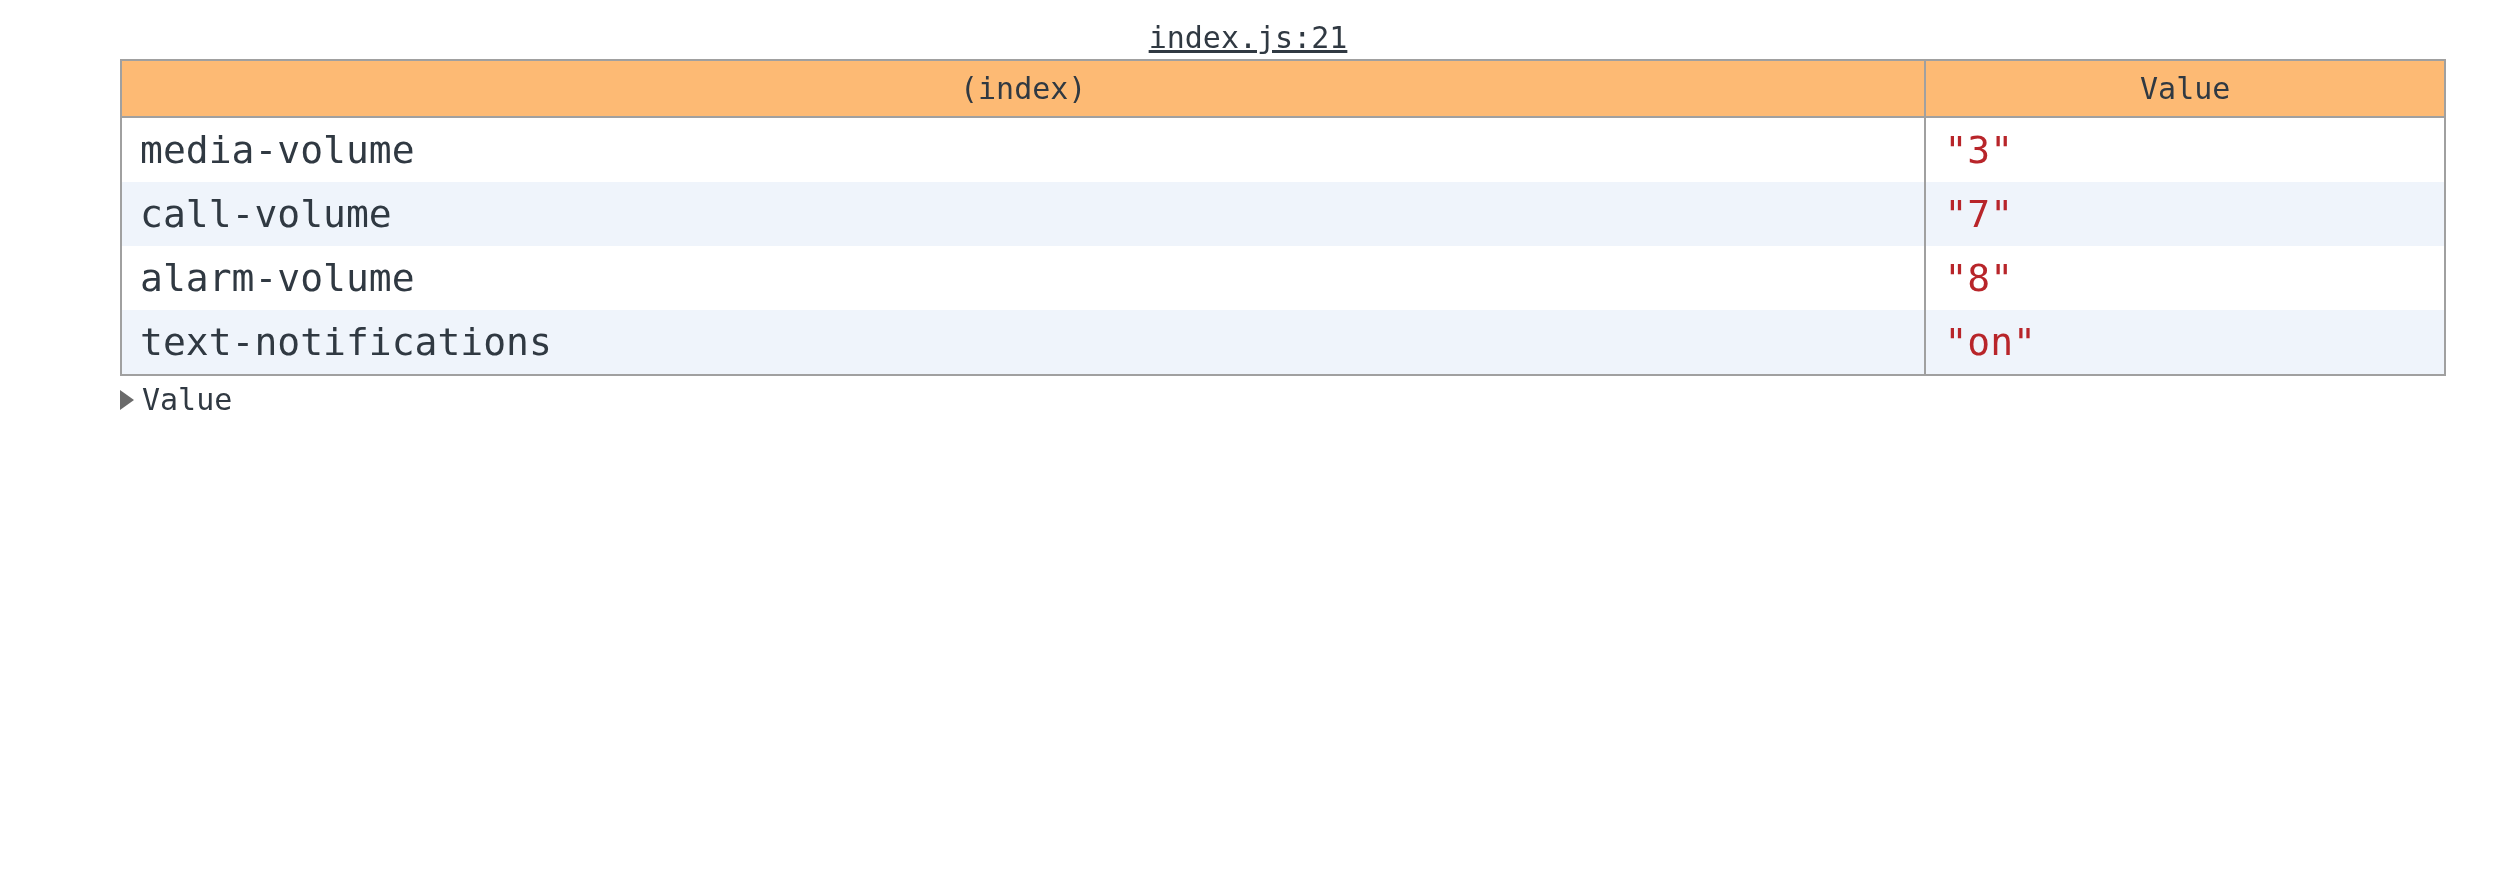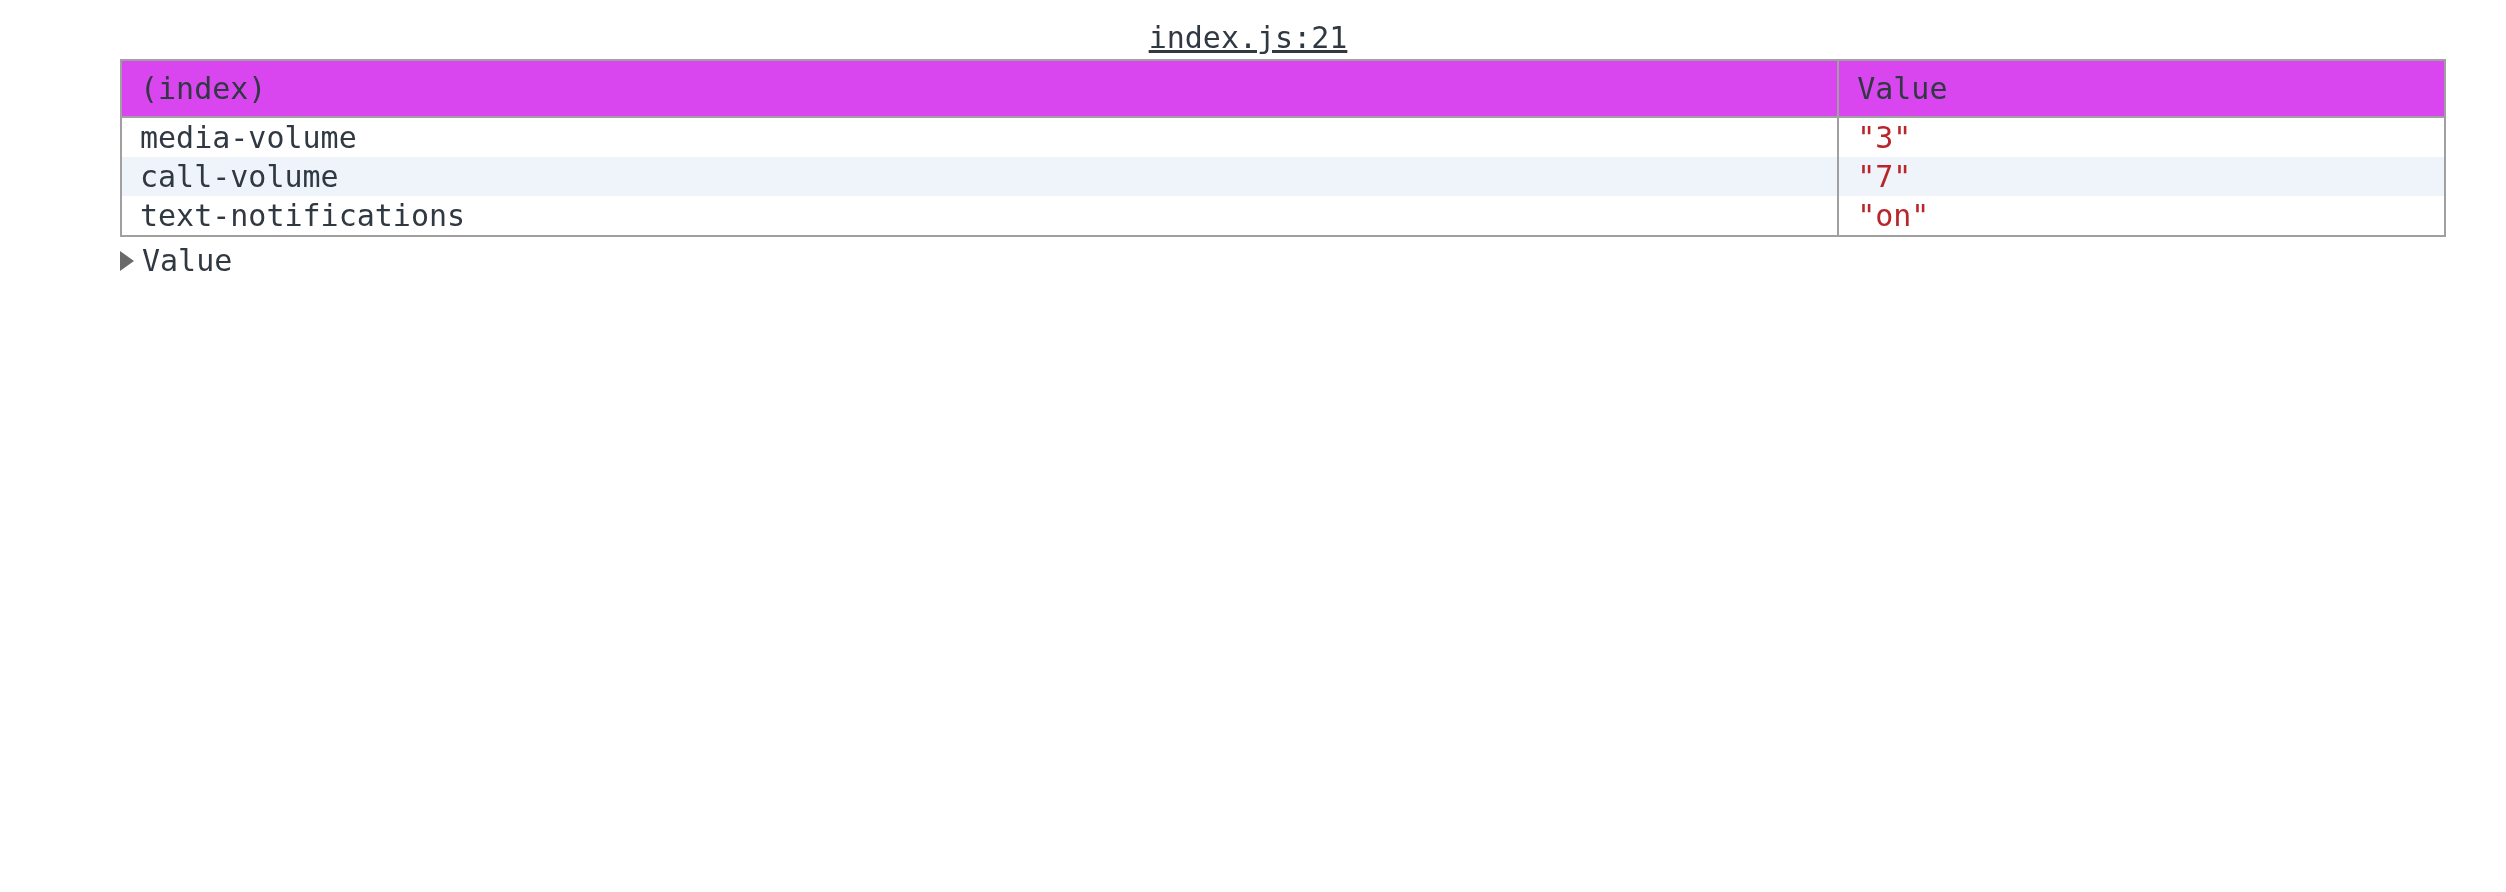--- a/index.html
+++ b/index.html
@@ -31,36 +31,36 @@
     }
     .console-table {
       width: 100%;
       border-collapse: collapse;
       border: 2px solid #a0a0a0;
       margin-left: 70px;
       margin-right: 10px;
       width: calc(100% - 80px);
     }
     .console-table th {
-      background: #d946ef;
-      text-align: left;
+      background: #fdba74;
+      text-align: center;
       font-weight: normal;
       padding: 10px 18px;
       border-bottom: 2px solid #a0a0a0;
       border-right: 2px solid #a0a0a0;
       color: #303942;
       font-size: 30px;
     }
     .console-table th:last-child {
       border-right: none;
     }
     .console-table td {
-      padding: 2px 18px;
+      padding: 10px 18px;
       border-right: 2px solid #a0a0a0;
-      font-size: 30px;
+      font-size: 38px;
     }
     .console-table td:last-child {
       border-right: none;
     }
     .console-table tbody tr:nth-child(odd) {
       background: #ffffff;
     }
     .console-table tbody tr:nth-child(even) {
       background: #eff4fb;
     }
@@ -111,20 +111,24 @@
     <tbody>
       <tr>
         <td class="index-cell">media-volume</td>
         <td class="value-cell">"3"</td>
       </tr>
       <tr>
         <td class="index-cell">call-volume</td>
         <td class="value-cell">"7"</td>
       </tr>
       <tr>
+        <td class="index-cell">alarm-volume</td>
+        <td class="value-cell">"8"</td>
+      </tr>
+      <tr>
         <td class="index-cell">text-notifications</td>
         <td class="value-cell">"on"</td>
       </tr>
     </tbody>
   </table>
 
   <div class="object-expand-row">
     <span class="triangle"></span>
     <span class="object-label">Value</span>
   </div>

